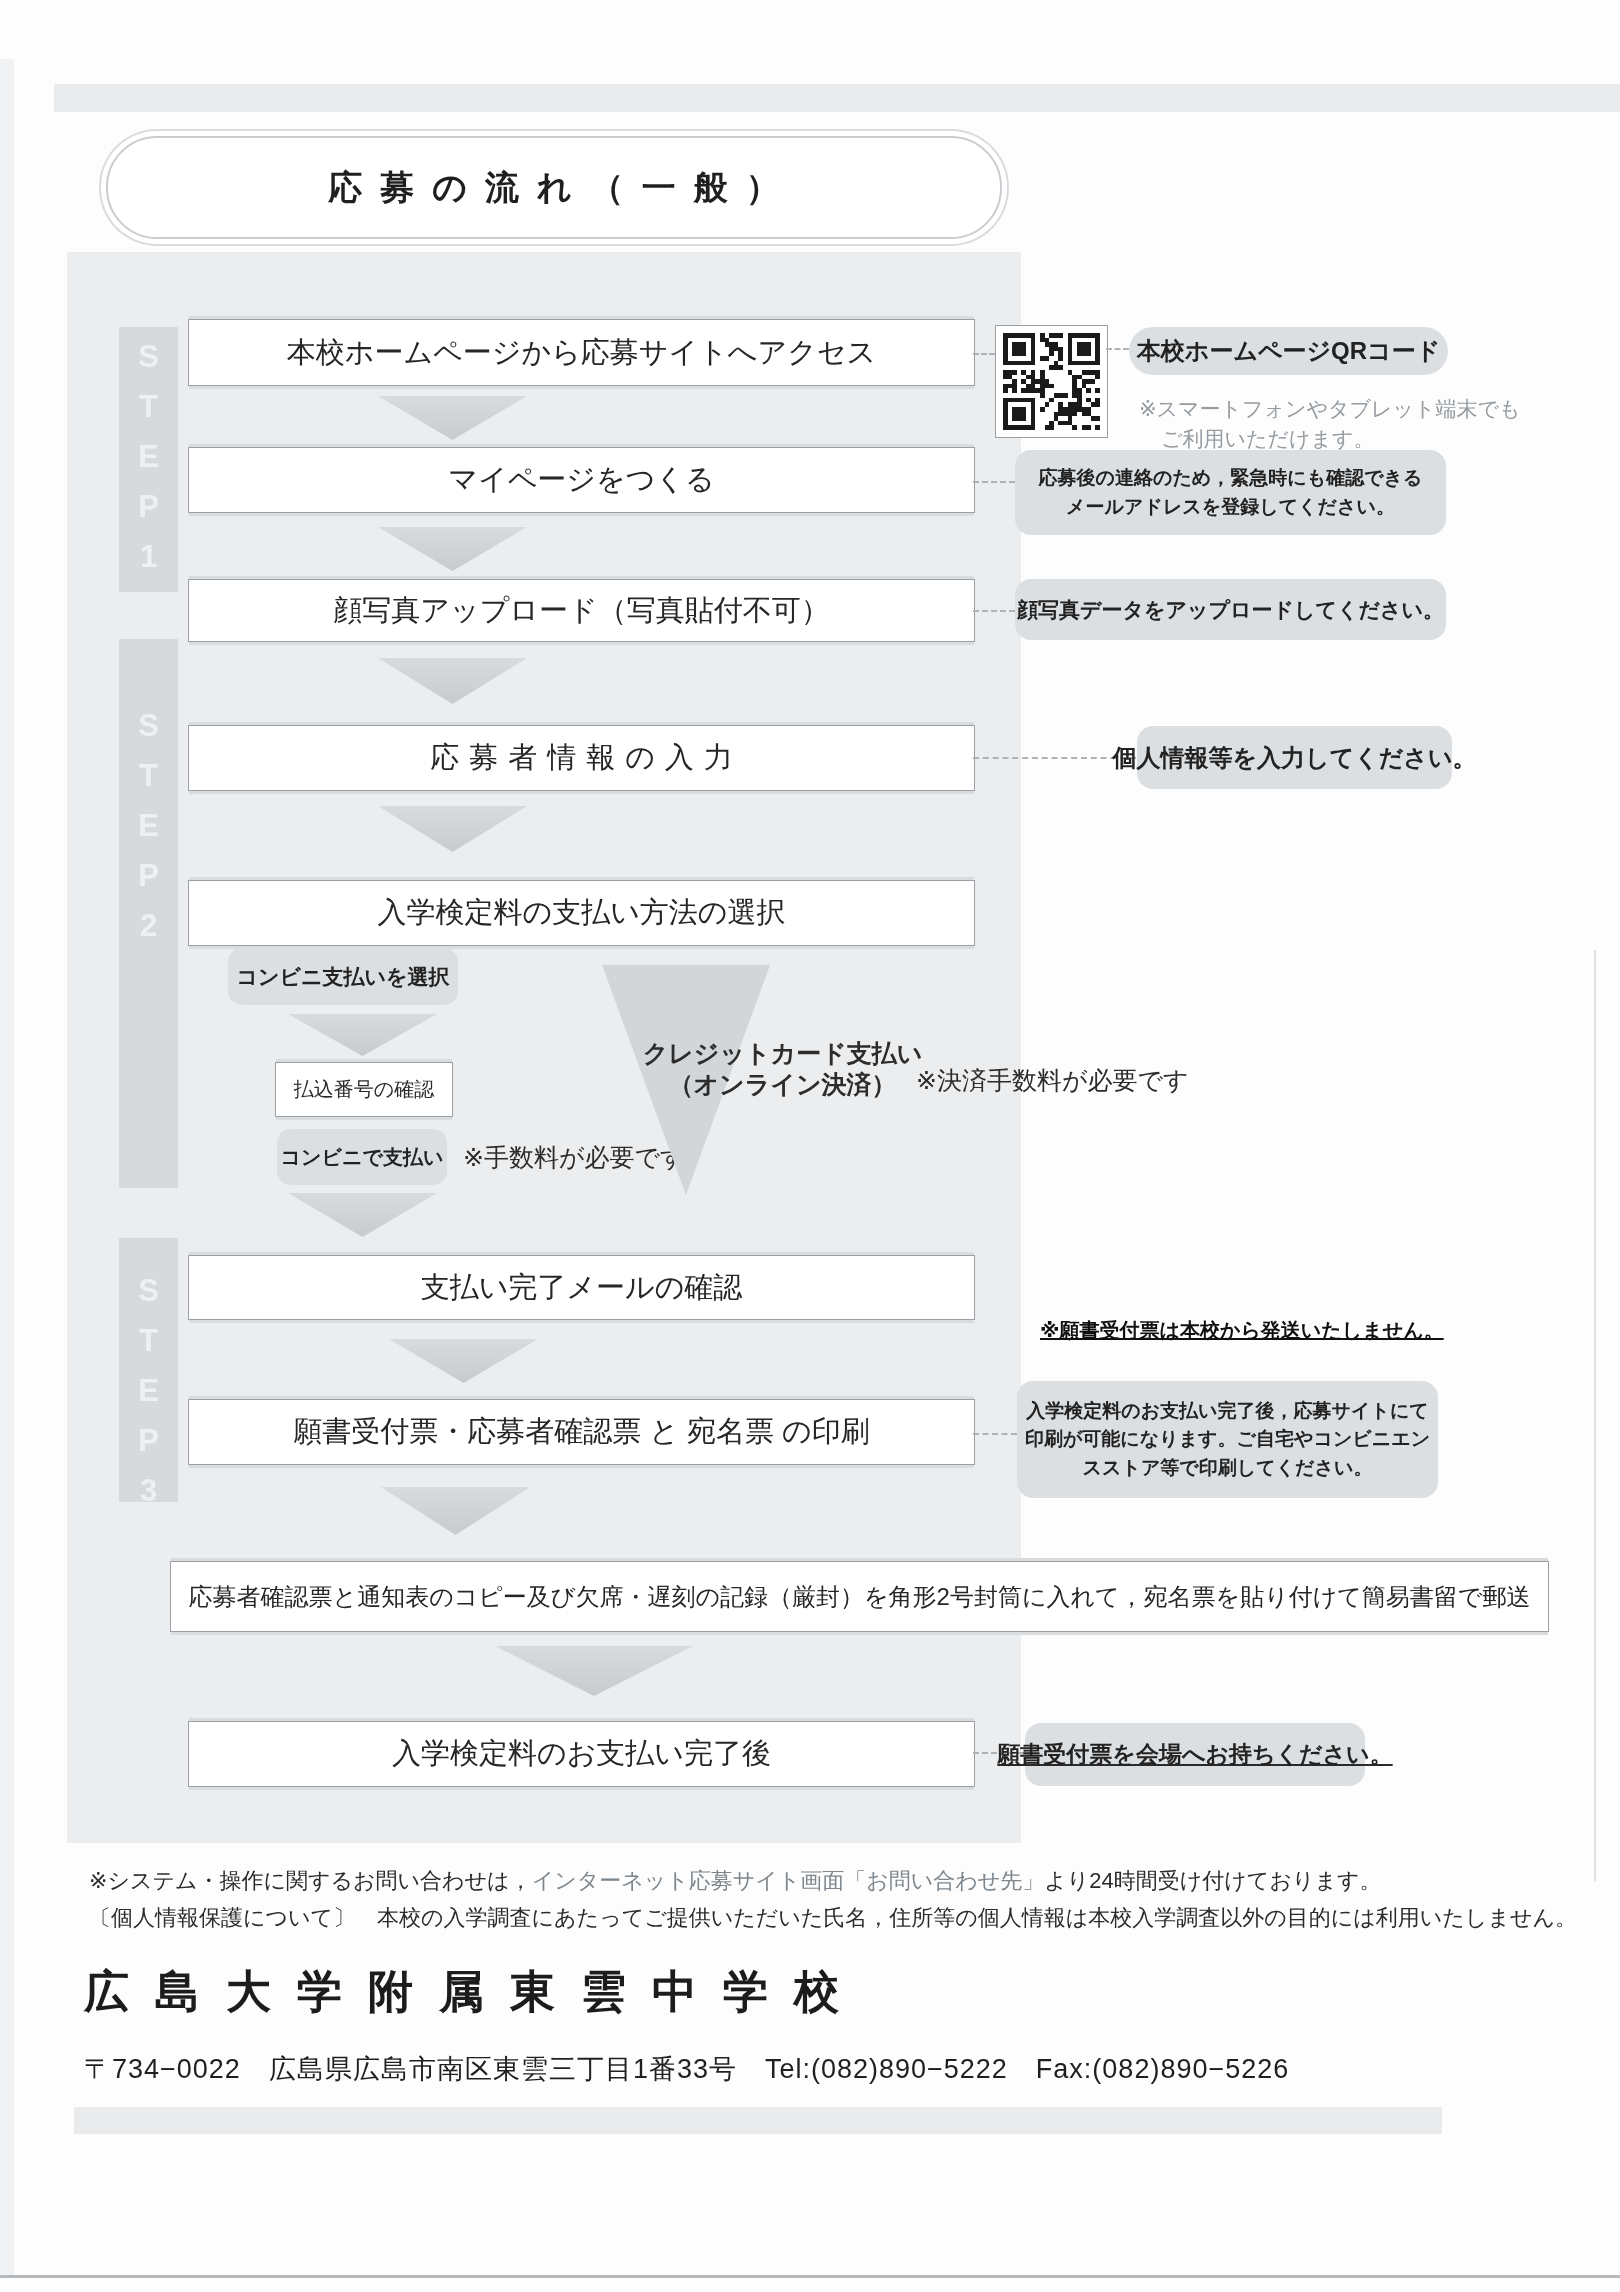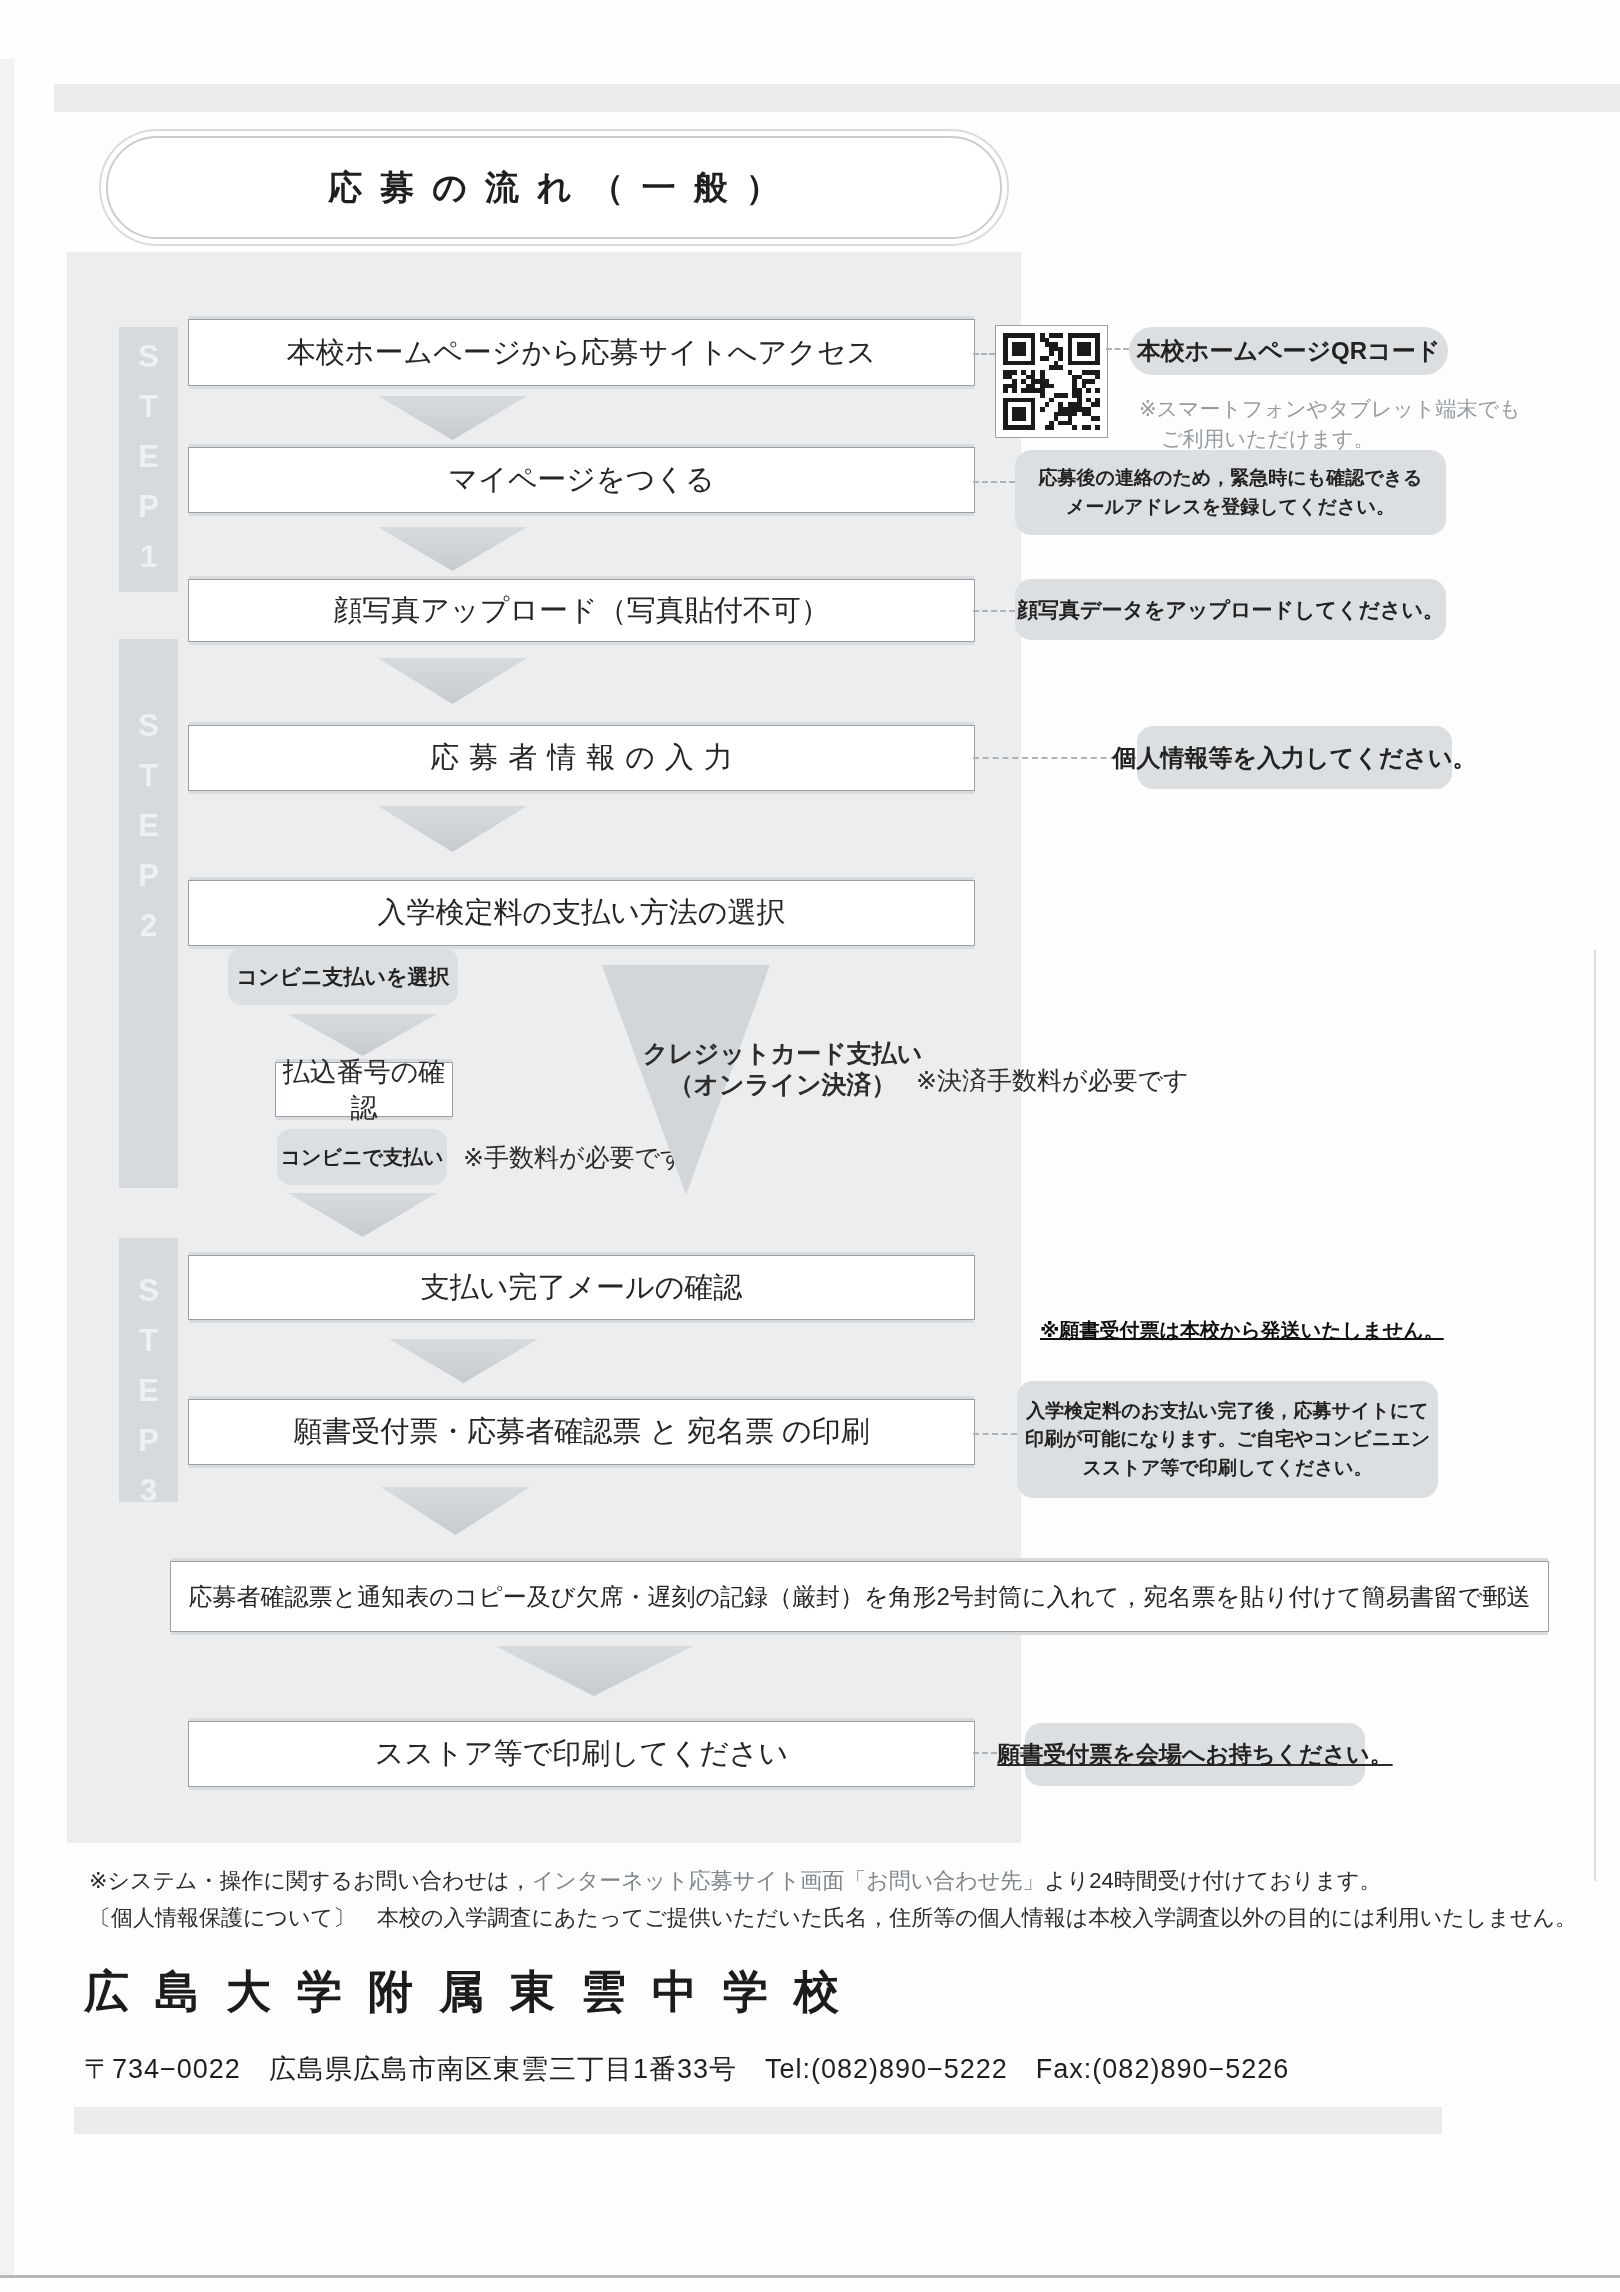--- a/index.html
+++ b/index.html
@@ -44,21 +44,21 @@
   .tri-credit{clip-path:polygon(0 0,100% 0,50% 100%);background:#d2d6d9;}
   
   .pill{
     background:#dcdfe2;border-radius:16px;
     display:flex;align-items:center;justify-content:center;flex-direction:column;
     text-align:center;
   }
   .pill-caption{border-radius:26px;}
   .pill-text{font-weight:700;color:#222;line-height:1.5;white-space:nowrap;}
   
-  .box-small{font-size:27px;}
+  .box-small{font-size:20px;}
   .note-gray{color:#949ba1;font-size:21px;line-height:1.45;white-space:nowrap;}
   .fee-note{font-size:25px;color:#2c2c2c;white-space:nowrap;}
   .credit-text{font-size:25px;font-weight:600;color:#2c2c2c;line-height:1.25;text-align:center;white-space:nowrap;}
   .warning{font-size:20px;font-weight:700;color:#101010;text-decoration:underline;white-space:nowrap;}
   .connector{border-top:2px dashed #aeb3b7;height:0;}
   
   .foot-note{font-size:22px;color:#2b2b2b;white-space:nowrap;}
   .foot-note .hl{color:#7d868d;}
   .school-line{left:84px;width:1376px;}
   .school-name{font-size:45px;font-weight:600;letter-spacing:26px;text-indent:26px;color:#1c1c1c;}
@@ -300,21 +300,21 @@
     <div class="pill-text" style="font-size:19px;">入学検定料のお支払い完了後，応募サイトにて</div>
     <div class="pill-text" style="font-size:19px;">印刷が可能になります。ご自宅やコンビニエン</div>
     <div class="pill-text" style="font-size:19px;">スストア等で印刷してください。</div>
   </div>
   <div class="abs arr" style="left:381px;top:1487px;width:149px;height:48px;"></div>
   <div class="abs box" style="left:170px;top:1561px;width:1377px;height:69px;">
     <span class="box-text small-text">応募者確認票と通知表のコピー及び欠席・遅刻の記録（厳封）を角形2号封筒に入れて，宛名票を貼り付けて簡易書留で郵送</span>
   </div>
   <div class="abs arr" style="left:495px;top:1646px;width:198px;height:50px;"></div>
   <div class="abs box box-main" style="top:1721px;height:64px;">
-    <span class="box-text">スストア等で印刷してください</span>
+    <span class="box-text">入学検定料のお支払い完了後</span>
   </div>
   <div class="abs connector" style="left:973px;top:1752px;width:51px;"></div>
   <div class="abs pill" style="left:1025px;top:1723px;width:340px;height:63px;text-decoration:underline;">
     <span class="pill-text" style="font-size:23px;">願書受付票を会場へお持ちください。</span>
   </div>
 
   <div class="abs foot-note" style="left:89px;top:1866px;">
     <span>※システム・操作に関するお問い合わせは，</span><span class="hl">インターネット応募サイト画面「お問い合わせ先」</span><span>より24時間受け付けております。</span>
   </div>
   <div class="abs foot-note" style="left:89px;top:1903px;">〔個人情報保護について〕　本校の入学調査にあたってご提供いただいた氏名，住所等の個人情報は本校入学調査以外の目的には利用いたしません。</div>

